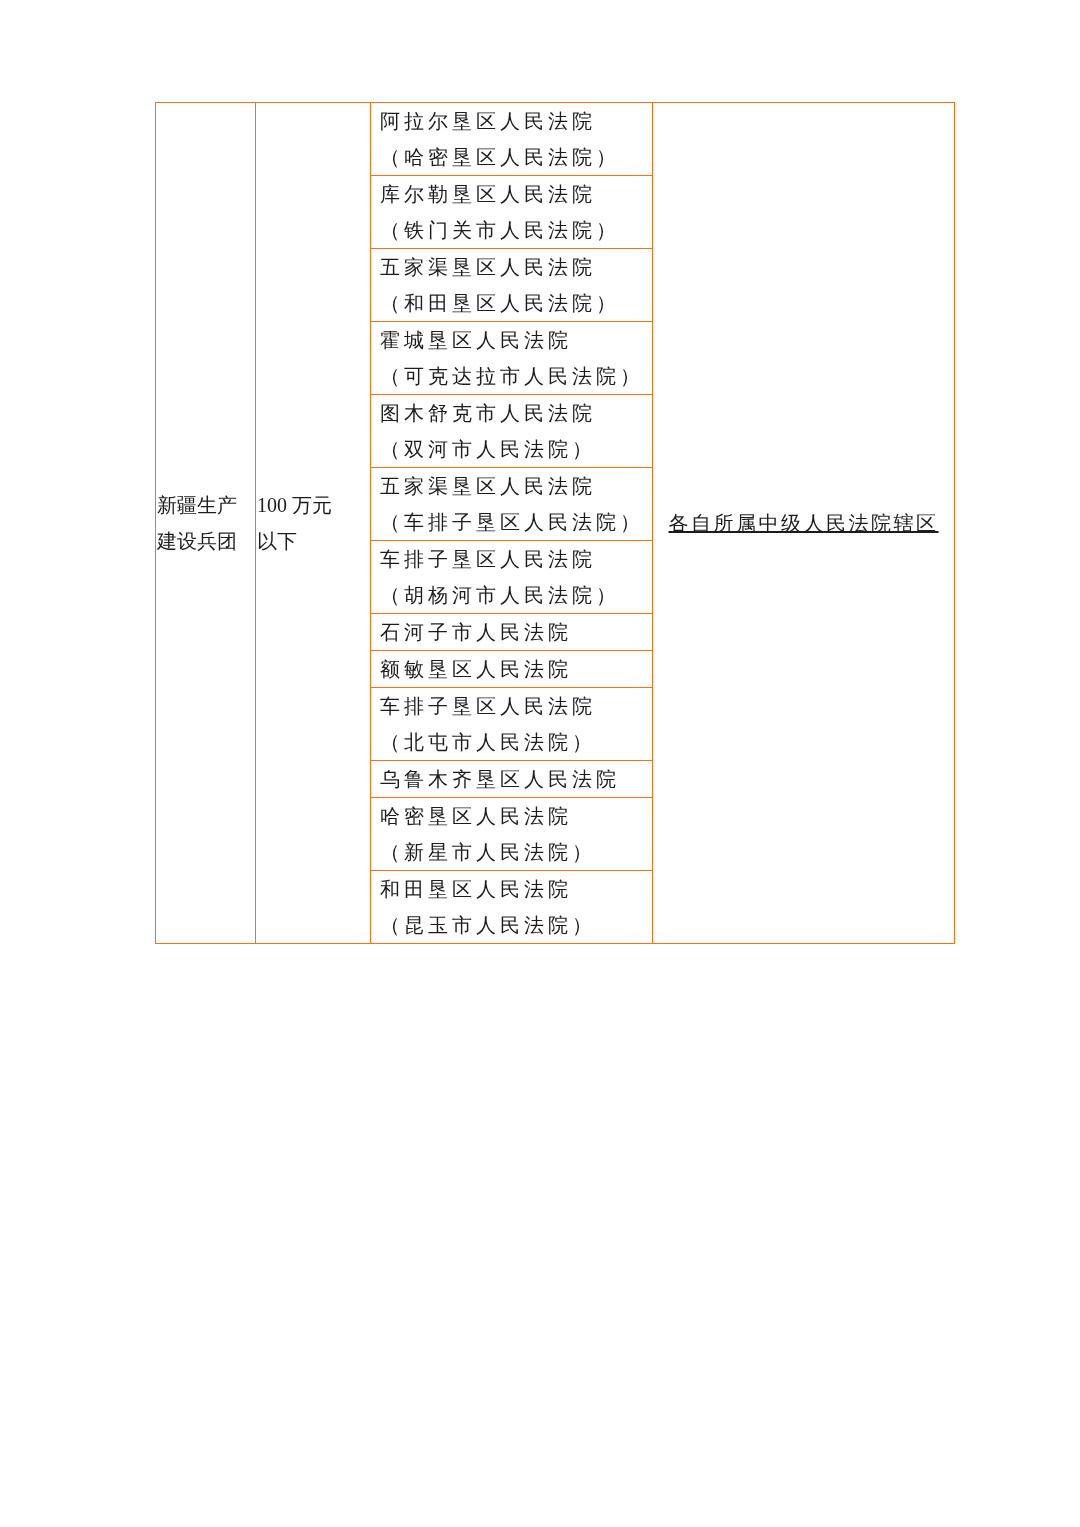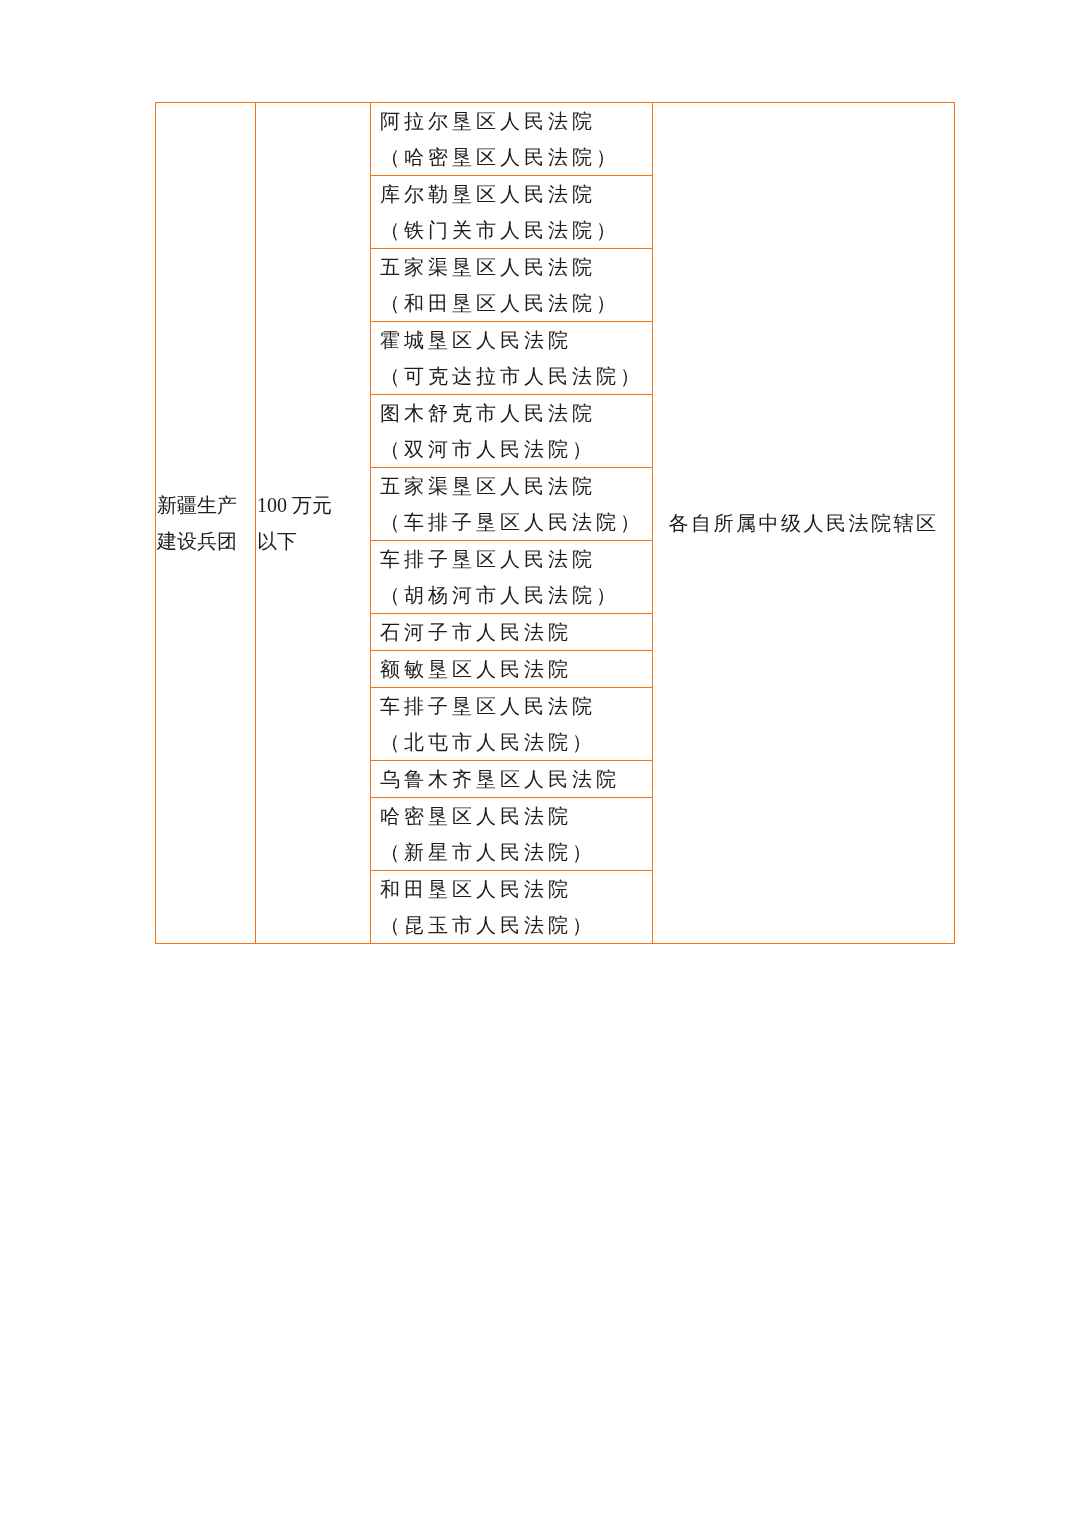--- a/index.html
+++ b/index.html
@@ -41,20 +41,21 @@
     line-height: 36px;
     letter-spacing: 4px;
     text-align: left;
   }
   .r2 { height: 72px; }
   .r1 { height: 36px; }
   .cell-juris {
     text-align: center;
     letter-spacing: 2.5px;
     padding: 0 8px;
+    text-decoration: underline;
   }
   .line { white-space: nowrap; }
 </style>
 </head>
 <body>
 
 <table class="doc-table">
   <tbody>
     <tr>
       <td class="col-region cell-center r2" rowspan="13">

